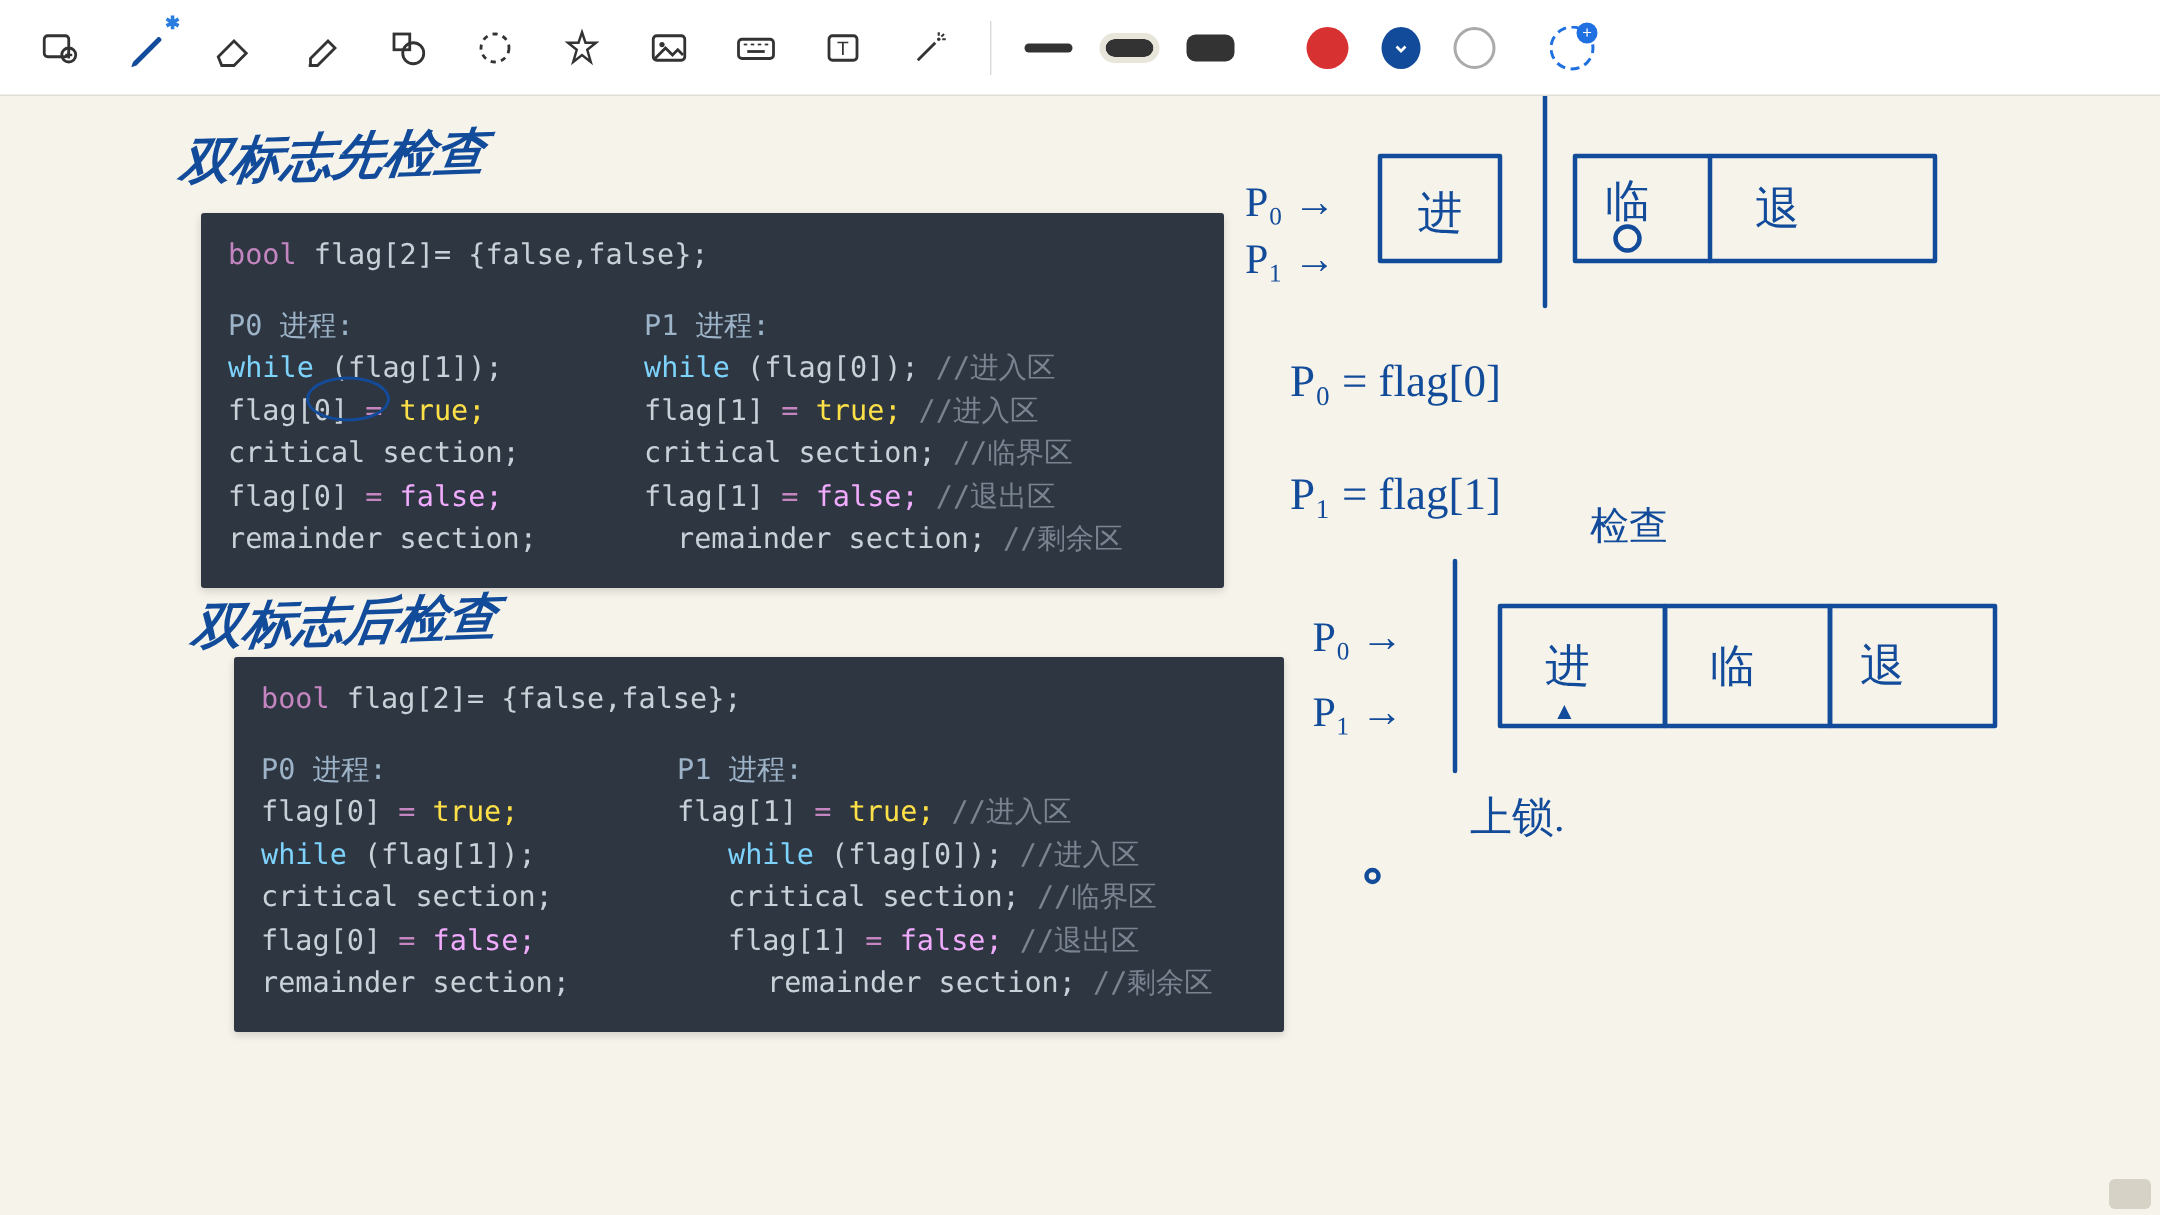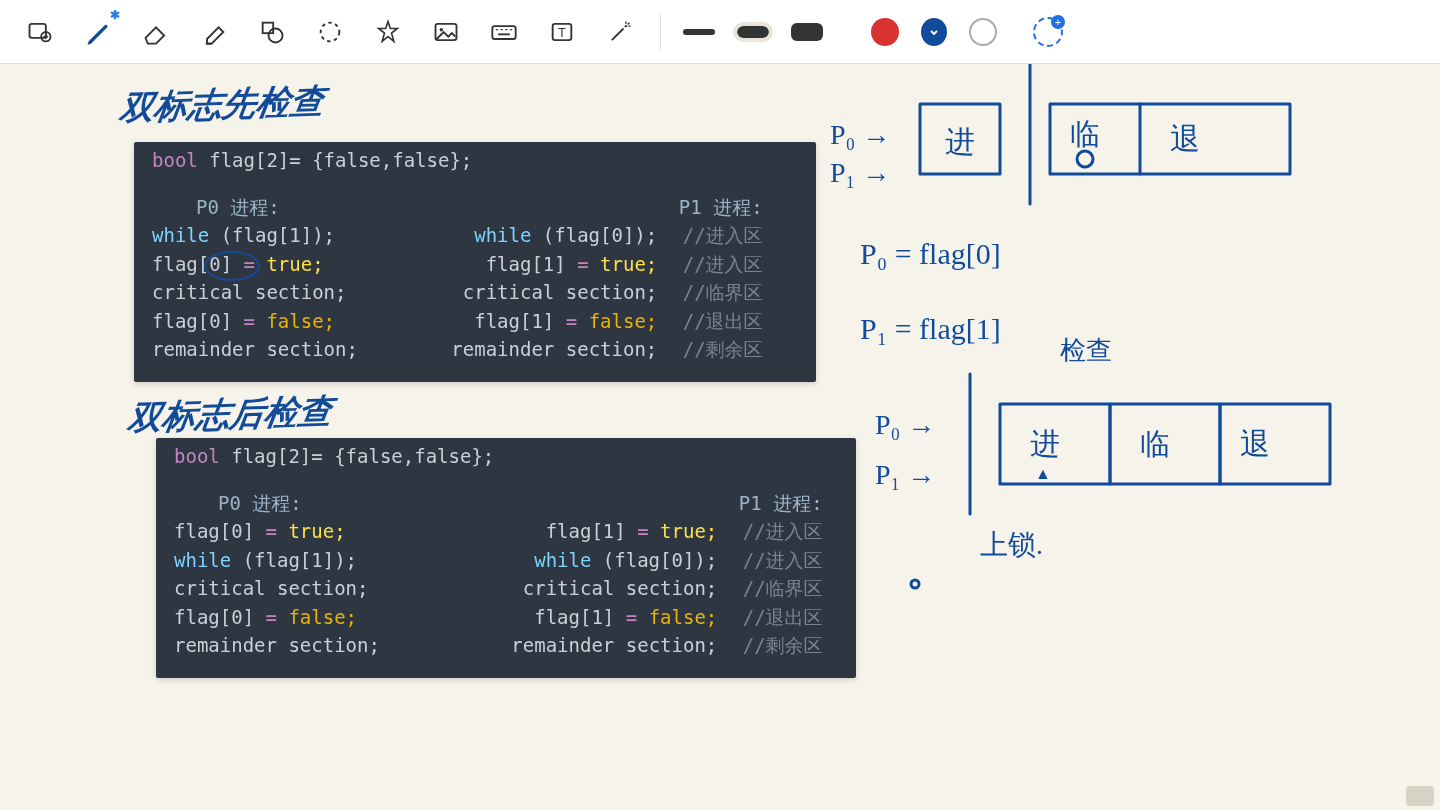--- a/index.html
+++ b/index.html
@@ -35,33 +35,33 @@
   .dash-ring .plus { position:absolute; top:-4px; right:-4px; width:14px; height:14px; border-radius:50%; background:#1f70e0; color:#fff; font-size:11px; line-height:14px; text-align:center;}
   .canvas {
     position: relative; width: 1440px; height: 746px; background: #f5f3ea;
   }
   .hand-title {
     position: absolute;
     font-family: "Comic Sans MS", cursive; color: #134b9b; font-size: 34px;
     font-weight: 600; font-style: italic; transform: skew(-8deg,-2deg);
   }
   .code-box {
-    position: absolute; background: #2e3642; color: #c9d0d8; padding: 4px 18px 18px;
+    position: absolute; background: #2e3642; color: #c9d0d8; padding: 14px 18px 18px;
     font-family: Menlo, Consolas, monospace; font-size: 19px; line-height: 1.5;
     border-radius: 2px; box-shadow: 0 2px 6px rgba(0,0,0,0.15);
   }
   .code-box .kw-type { color: #c485c0; }
   .code-box .kw-ctrl { color: #7dd3fc; }
   .code-box .bool-true { color: #fde047; }
-  .code-box .bool-false { color: #eab308; }
+  .code-box .bool-false { color: #f0abfc; }
   .code-box .eq { color: #c485c0; }
-  .code-box .cmt { color: #7a8490; margin-left: 14px; }
-  .code-box .sect { color: #9db4c8; margin-left: 44px; }
+  .code-box .cmt { color: #7a8490; }
+  .code-box .sect { color: #9db4c8; }
   .code-col { display: inline-block; vertical-align: top; }
-  .col-right { margin-left: 60px; text-align: right; }
+  .col-right { margin-left: 60px; }
   .hand-circle {
     position:absolute; border:2px solid #134b9b; border-radius:50%;
   }
   .hand-svg { position:absolute; }
   .stroke { stroke:#134b9b; stroke-width:3; fill:none; stroke-linecap:round; stroke-linejoin:round;}
   .scroll-corner { position:absolute; right:6px; bottom:4px; width:28px; height:20px; background:#d6d2c6; border-radius:4px;}
 </style>
 </head>
 <body>
 

